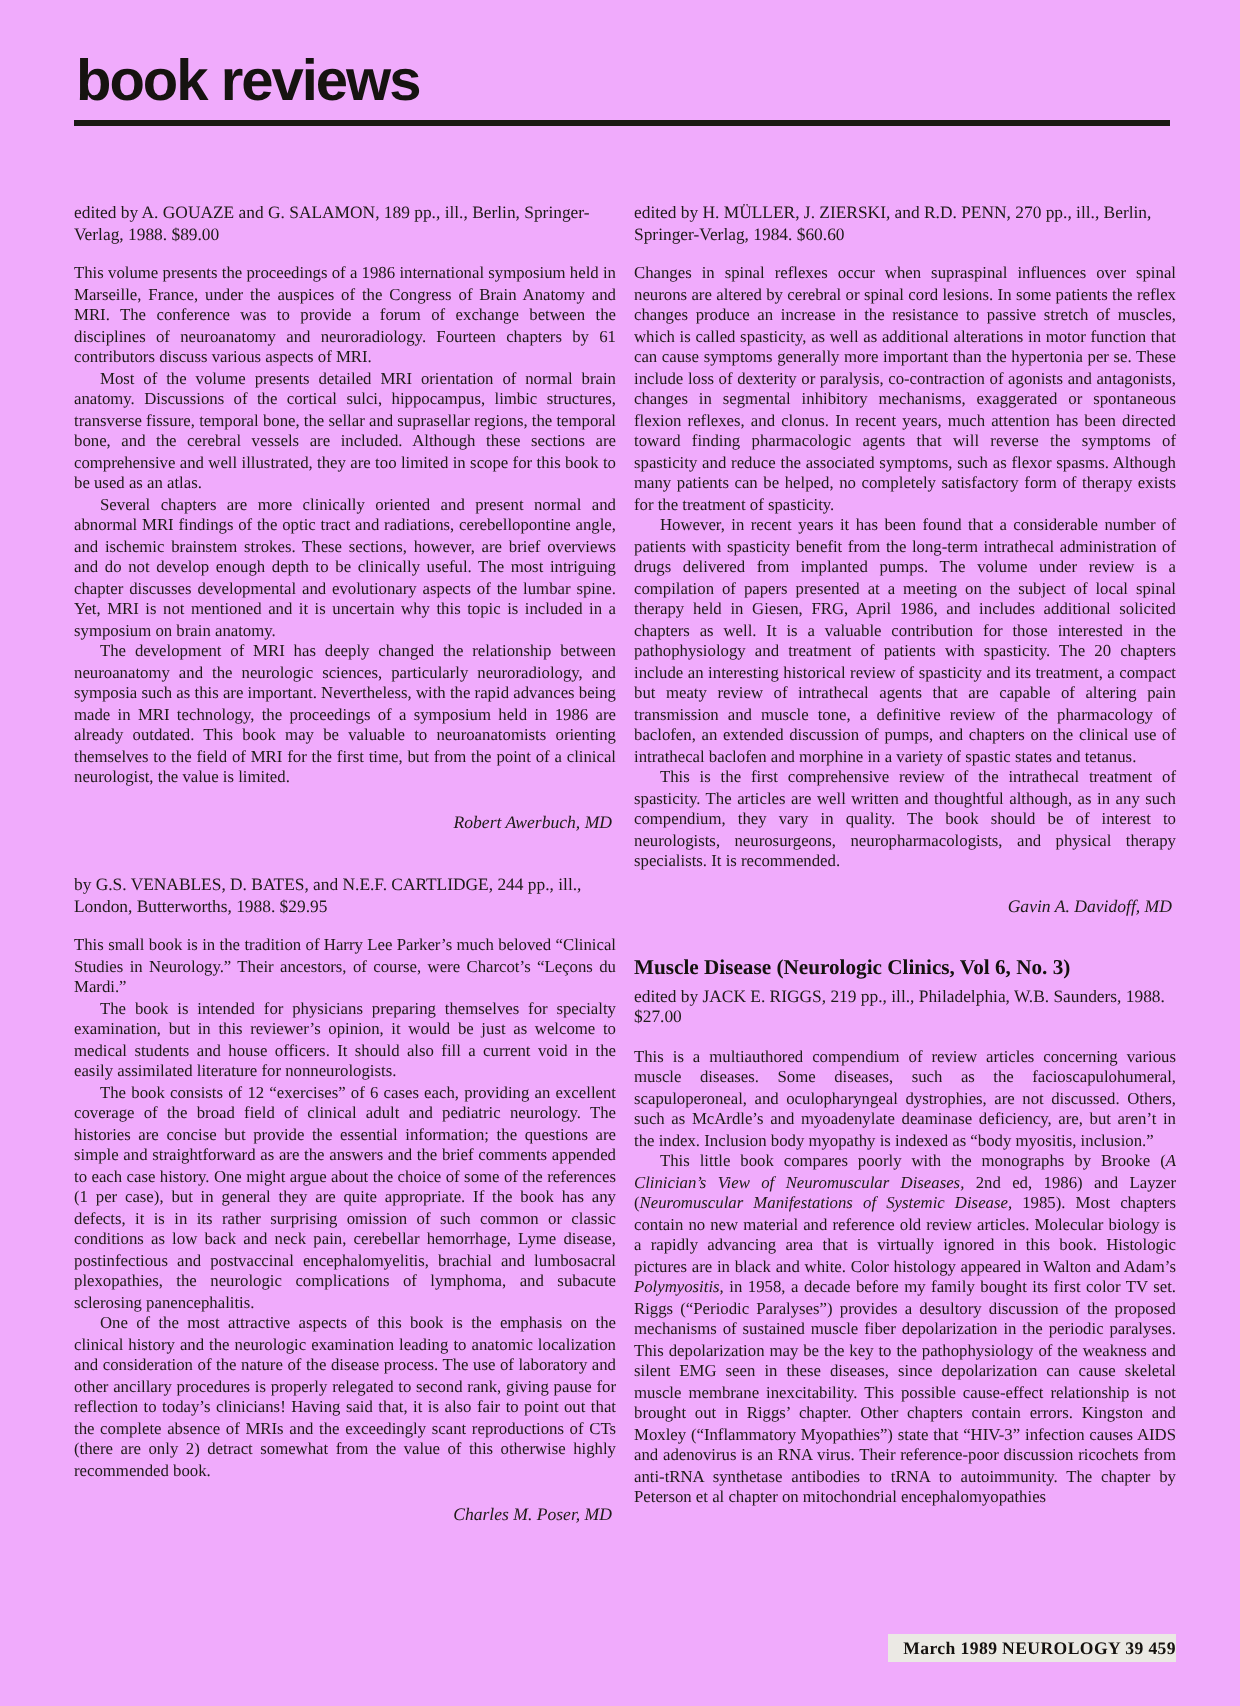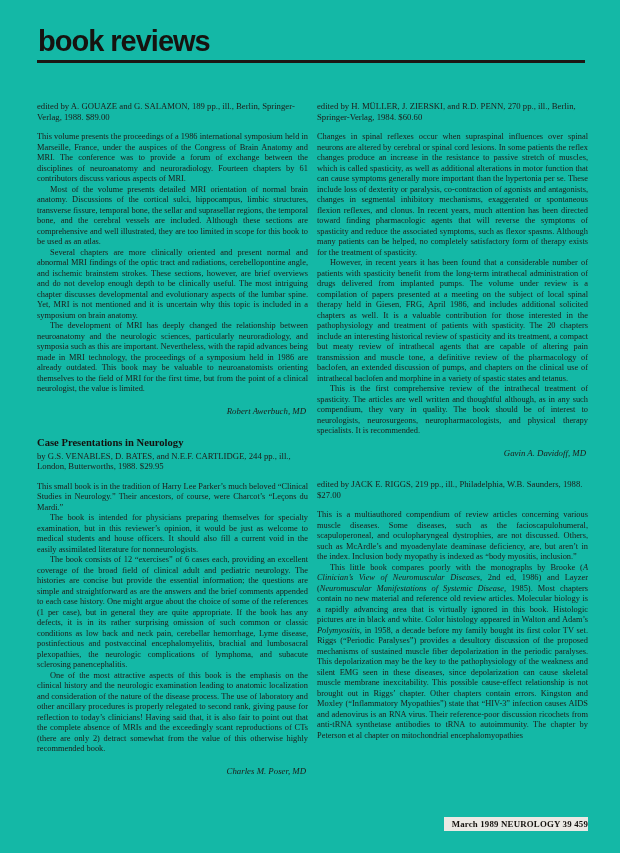--- a/index.html
+++ b/index.html
@@ -5,21 +5,21 @@
   html, body {
     margin: 0;
     padding: 0;
     background: #d8d6d2;
   }
   .page {
     position: relative;
     width: 620px;
     height: 853px;
     margin: 0 auto;
-    background: #14b8a6;
+    background: #f0abfc;
     color: #1e1b18;
     box-sizing: border-box;
     padding: 26px 33px 0 37px;
     overflow: hidden;
     font-family: "Liberation Serif", serif;
   }
   .masthead-title {
     font-family: "Liberation Sans", sans-serif;
     font-weight: 700;
     font-size: 29px;
@@ -105,21 +105,20 @@
     <div class="review-body">
             <p class="first"><span>This volume presents the proceedings of a 1986 international symposium held in Marseille, France, under the auspices of the Congress of Brain Anatomy and MRI. The conference was to provide a forum of exchange between the disciplines of neuroanatomy and neuroradiology. Fourteen chapters by 61 contributors discuss various aspects of MRI.</span></p>
             <p><span>Most of the volume presents detailed MRI orientation of normal brain anatomy. Discussions of the cortical sulci, hippocampus, limbic structures, transverse fissure, temporal bone, the sellar and suprasellar regions, the temporal bone, and the cerebral vessels are included. Although these sections are comprehensive and well illustrated, they are too limited in scope for this book to be used as an atlas.</span></p>
             <p><span>Several chapters are more clinically oriented and present normal and abnormal MRI findings of the optic tract and radiations, cerebellopontine angle, and ischemic brainstem strokes. These sections, however, are brief overviews and do not develop enough depth to be clinically useful. The most intriguing chapter discusses developmental and evolutionary aspects of the lumbar spine. Yet, MRI is not mentioned and it is uncertain why this topic is included in a symposium on brain anatomy.</span></p>
             <p><span>The development of MRI has deeply changed the relationship between neuroanatomy and the neurologic sciences, particularly neuroradiology, and symposia such as this are important. Nevertheless, with the rapid advances being made in MRI technology, the proceedings of a symposium held in 1986 are already outdated. This book may be valuable to neuroanatomists orienting themselves to the field of MRI for the first time, but from the point of a clinical neurologist, the value is limited.</span></p>
           </div>
     <p class="signature">Robert Awerbuch, MD</p>
   </article>
 
   <article class="review">
-    <h2 class="review-heading">Case Presentations in Neurology</h2>
     <p class="citation">by G.S. VENABLES, D. BATES, and N.E.F. CARTLIDGE, 244 pp., ill., London, Butterworths, 1988. $29.95</p>
     <div class="review-body">
             <p class="first"><span>This small book is in the tradition of Harry Lee Parker’s much beloved “Clinical Studies in Neurology.” Their ancestors, of course, were Charcot’s “Leçons du Mardi.”</span></p>
             <p><span>The book is intended for physicians preparing themselves for specialty examination, but in this reviewer’s opinion, it would be just as welcome to medical students and house officers. It should also fill a current void in the easily assimilated literature for nonneurologists.</span></p>
             <p><span>The book consists of 12 “exercises” of 6 cases each, providing an excellent coverage of the broad field of clinical adult and pediatric neurology. The histories are concise but provide the essential information; the questions are simple and straightforward as are the answers and the brief comments appended to each case history. One might argue about the choice of some of the references (1 per case), but in general they are quite appropriate. If the book has any defects, it is in its rather surprising omission of such common or classic conditions as low back and neck pain, cerebellar hemorrhage, Lyme disease, postinfectious and postvaccinal encephalomyelitis, brachial and lumbosacral plexopathies, the neurologic complications of lymphoma, and subacute sclerosing panencephalitis.</span></p>
             <p><span>One of the most attractive aspects of this book is the emphasis on the clinical history and the neurologic examination leading to anatomic localization and consideration of the nature of the disease process. The use of laboratory and other ancillary procedures is properly relegated to second rank, giving pause for reflection to today’s clinicians! Having said that, it is also fair to point out that the complete absence of MRIs and the exceedingly scant reproductions of CTs (there are only 2) detract somewhat from the value of this otherwise highly recommended book.</span></p>
           </div>
     <p class="signature">Charles M. Poser, MD</p>
   </article>
 </div>
@@ -128,20 +127,21 @@
     <p class="citation">edited by H. MÜLLER, J. ZIERSKI, and R.D. PENN, 270 pp., ill., Berlin, Springer-Verlag, 1984. $60.60</p>
     <div class="review-body">
             <p class="first"><span>Changes in spinal reflexes occur when supraspinal influences over spinal neurons are altered by cerebral or spinal cord lesions. In some patients the reflex changes produce an increase in the resistance to passive stretch of muscles, which is called spasticity, as well as additional alterations in motor function that can cause symptoms generally more important than the hypertonia per se. These include loss of dexterity or paralysis, co-contraction of agonists and antagonists, changes in segmental inhibitory mechanisms, exaggerated or spontaneous flexion reflexes, and clonus. In recent years, much attention has been directed toward finding pharmacologic agents that will reverse the symptoms of spasticity and reduce the associated symptoms, such as flexor spasms. Although many patients can be helped, no completely satisfactory form of therapy exists for the treatment of spasticity.</span></p>
             <p><span>However, in recent years it has been found that a considerable number of patients with spasticity benefit from the long-term intrathecal administration of drugs delivered from implanted pumps. The volume under review is a compilation of papers presented at a meeting on the subject of local spinal therapy held in Giesen, FRG, April 1986, and includes additional solicited chapters as well. It is a valuable contribution for those interested in the pathophysiology and treatment of patients with spasticity. The 20 chapters include an interesting historical review of spasticity and its treatment, a compact but meaty review of intrathecal agents that are capable of altering pain transmission and muscle tone, a definitive review of the pharmacology of baclofen, an extended discussion of pumps, and chapters on the clinical use of intrathecal baclofen and morphine in a variety of spastic states and tetanus.</span></p>
             <p><span>This is the first comprehensive review of the intrathecal treatment of spasticity. The articles are well written and thoughtful although, as in any such compendium, they vary in quality. The book should be of interest to neurologists, neurosurgeons, neuropharmacologists, and physical therapy specialists. It is recommended.</span></p>
           </div>
     <p class="signature">Gavin A. Davidoff, MD</p>
   </article>
 
   <article class="review">
+    <h2 class="review-heading">Muscle Disease (Neurologic Clinics, Vol 6, No. 3)</h2>
     <p class="citation">edited by JACK E. RIGGS, 219 pp., ill., Philadelphia, W.B. Saunders, 1988. $27.00</p>
     <div class="review-body">
             <p class="first"><span>This is a multiauthored compendium of review articles concerning various muscle diseases. Some diseases, such as the facioscapulohumeral, scapuloperoneal, and oculopharyngeal dystrophies, are not discussed. Others, such as McArdle’s and myoadenylate deaminase deficiency, are, but aren’t in the index. Inclusion body myopathy is indexed as “body myositis, inclusion.”</span></p>
             <p><span>This little book compares poorly with the monographs by Brooke (</span><i>A Clinician’s View of Neuromuscular Diseases,</i><span> 2nd ed, 1986) and Layzer (</span><i>Neuromuscular Manifestations of Systemic Disease,</i><span> 1985). Most chapters contain no new material and reference old review articles. Molecular biology is a rapidly advancing area that is virtually ignored in this book. Histologic pictures are in black and white. Color histology appeared in Walton and Adam’s </span><i>Polymyositis,</i><span> in 1958, a decade before my family bought its first color TV set. Riggs (“Periodic Paralyses”) provides a desultory discussion of the proposed mechanisms of sustained muscle fiber depolarization in the periodic paralyses. This depolarization may be the key to the pathophysiology of the weakness and silent EMG seen in these diseases, since depolarization can cause skeletal muscle membrane inexcitability. This possible cause-effect relationship is not brought out in Riggs’ chapter. Other chapters contain errors. Kingston and Moxley (“Inflammatory Myopathies”) state that “HIV-3” infection causes AIDS and adenovirus is an RNA virus. Their reference-poor discussion ricochets from anti-tRNA synthetase antibodies to tRNA to autoimmunity. The chapter by Peterson et al chapter on mitochondrial encephalomyopathies</span></p>
           </div>
 
   </article>
 </div>
   </div>
 

